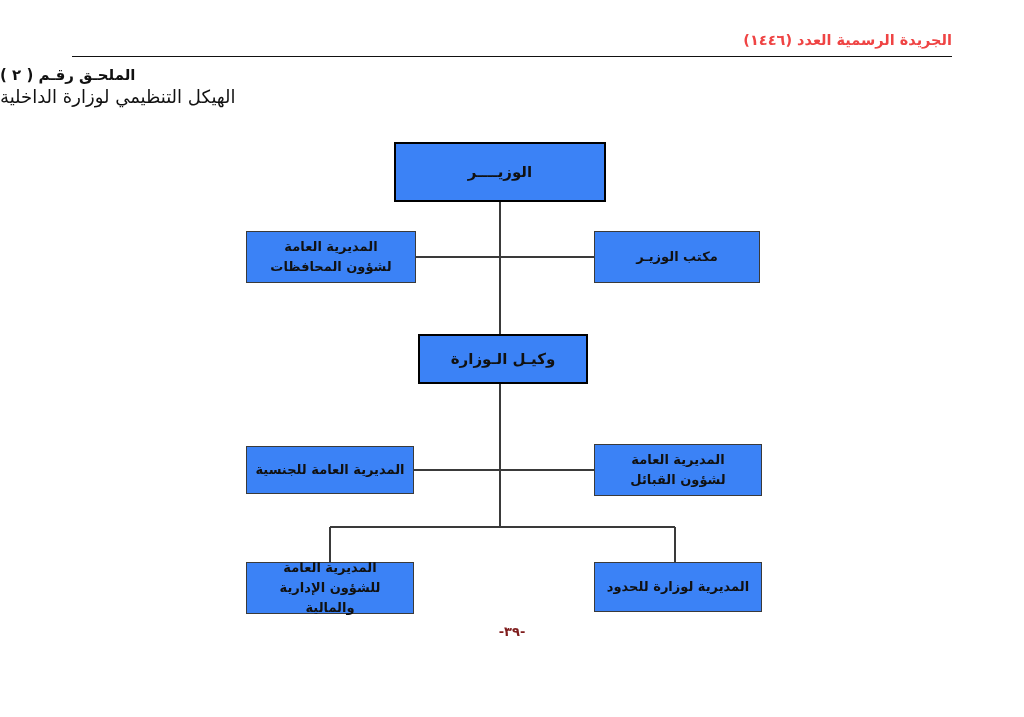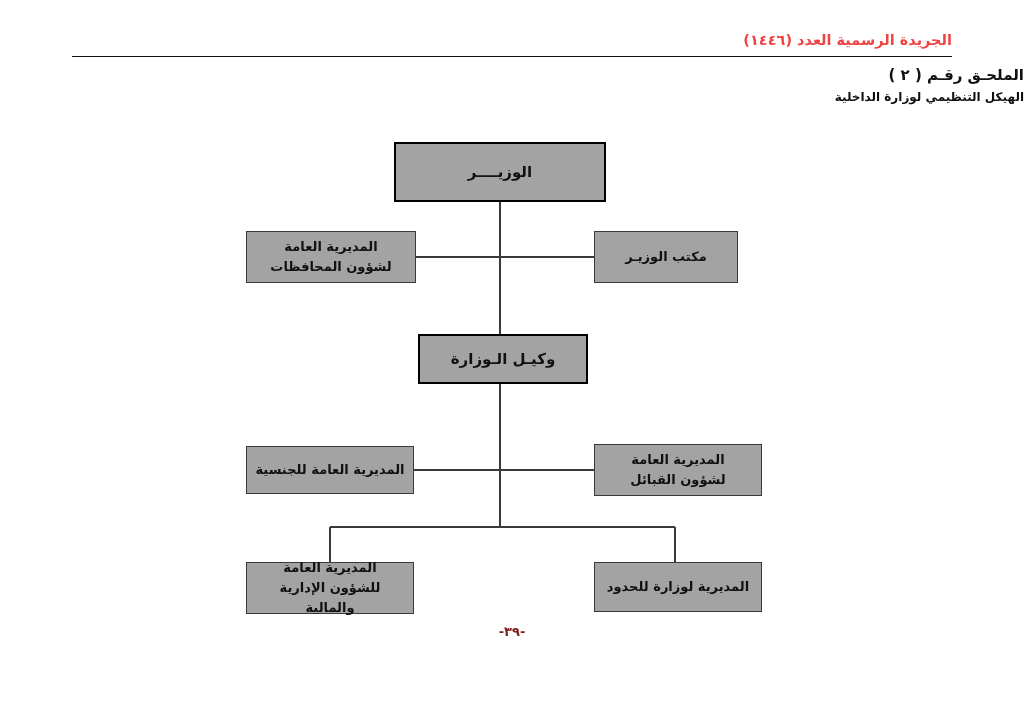--- a/index.html
+++ b/index.html
@@ -48,31 +48,31 @@
     height: 1px;
     background: #111111;
   }
 
   
   .title-block {
     position: absolute;
     top: 64px;
     left: 0;
     width: 1024px;
-    text-align: right;
+    text-align: left;
   }
   .title-line-1 {
     font-size: 15px;
     font-weight: bold;
     line-height: 22px;
     white-space: nowrap;
   }
   .title-line-2 {
-    font-size: 12px;
-    font-weight: bold;
+    font-size: 18px;
+    font-weight: normal;
     line-height: 22px;
     white-space: nowrap;
   }
 
   
   .chart {
     position: absolute;
     top: 0;
     left: 0;
     width: 1024px;
@@ -82,21 +82,21 @@
     position: absolute;
     top: 0;
     left: 0;
     width: 1024px;
     height: 717px;
   }
 
   .node {
     position: absolute;
     box-sizing: border-box;
-    background: #a3a3a3;
+    background: #3b82f6;
     border: 1px solid #3a3a3a;
     display: flex;
     align-items: center;
     justify-content: center;
     text-align: center;
     padding: 2px 6px;
   }
   .node.thick {
     border: 2px solid #000000;
   }
@@ -159,21 +159,21 @@
 
     <div class="node thick" style="left:394px; top:142px; width:212px; height:60px;">
       <span class="node-label">الوزيــــر</span>
     </div>
 
     <div class="node" style="left:246px; top:231px; width:170px; height:52px;">
       <span class="node-label">المديرية العامة
 لشؤون المحافظات</span>
     </div>
 
-    <div class="node" style="left:594px; top:231px; width:144px; height:52px;">
+    <div class="node" style="left:594px; top:231px; width:166px; height:52px;">
       <span class="node-label">مكتب الوزيـر</span>
     </div>
 
     <div class="node" style="left:246px; top:446px; width:168px; height:48px;">
       <span class="node-label">المديرية العامة للجنسية</span>
     </div>
 
     <div class="node thick" style="left:418px; top:334px; width:170px; height:50px;">
       <span class="node-label">وكيـل الـوزارة</span>
     </div>

